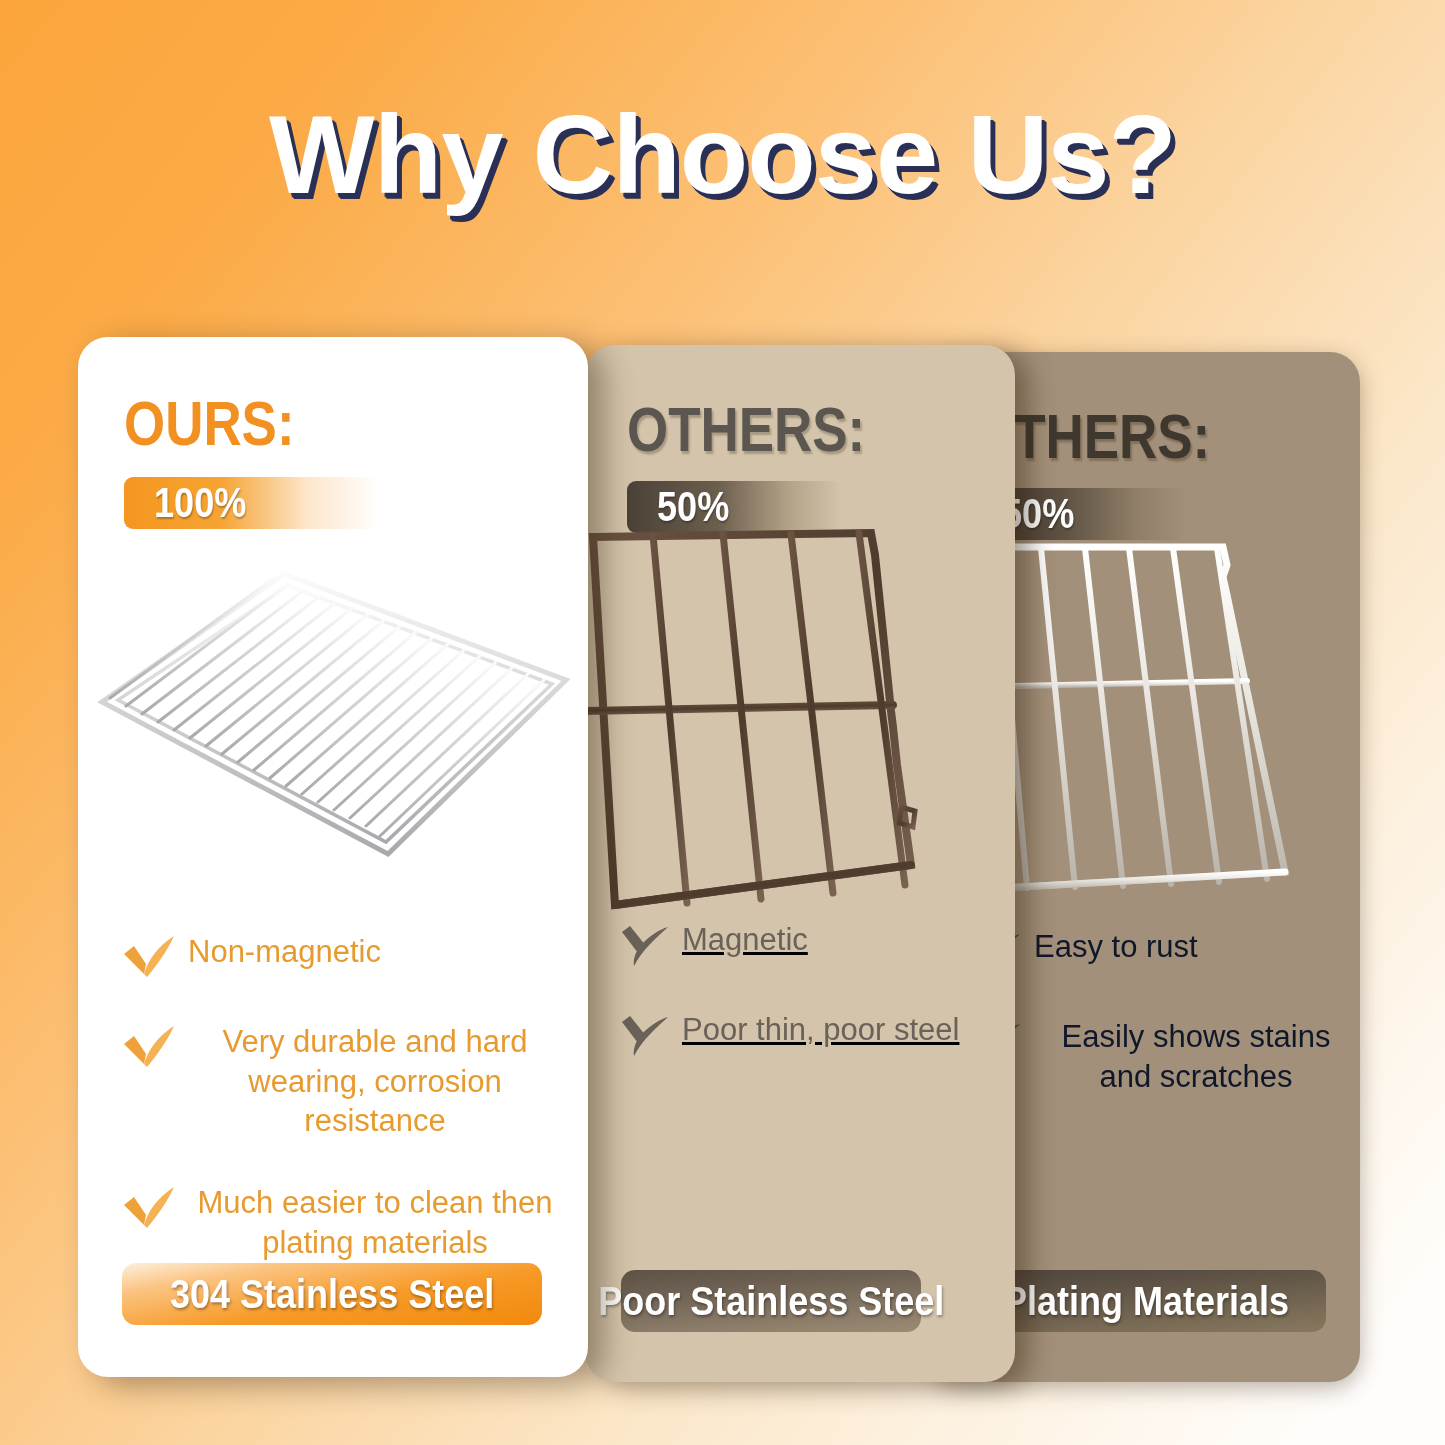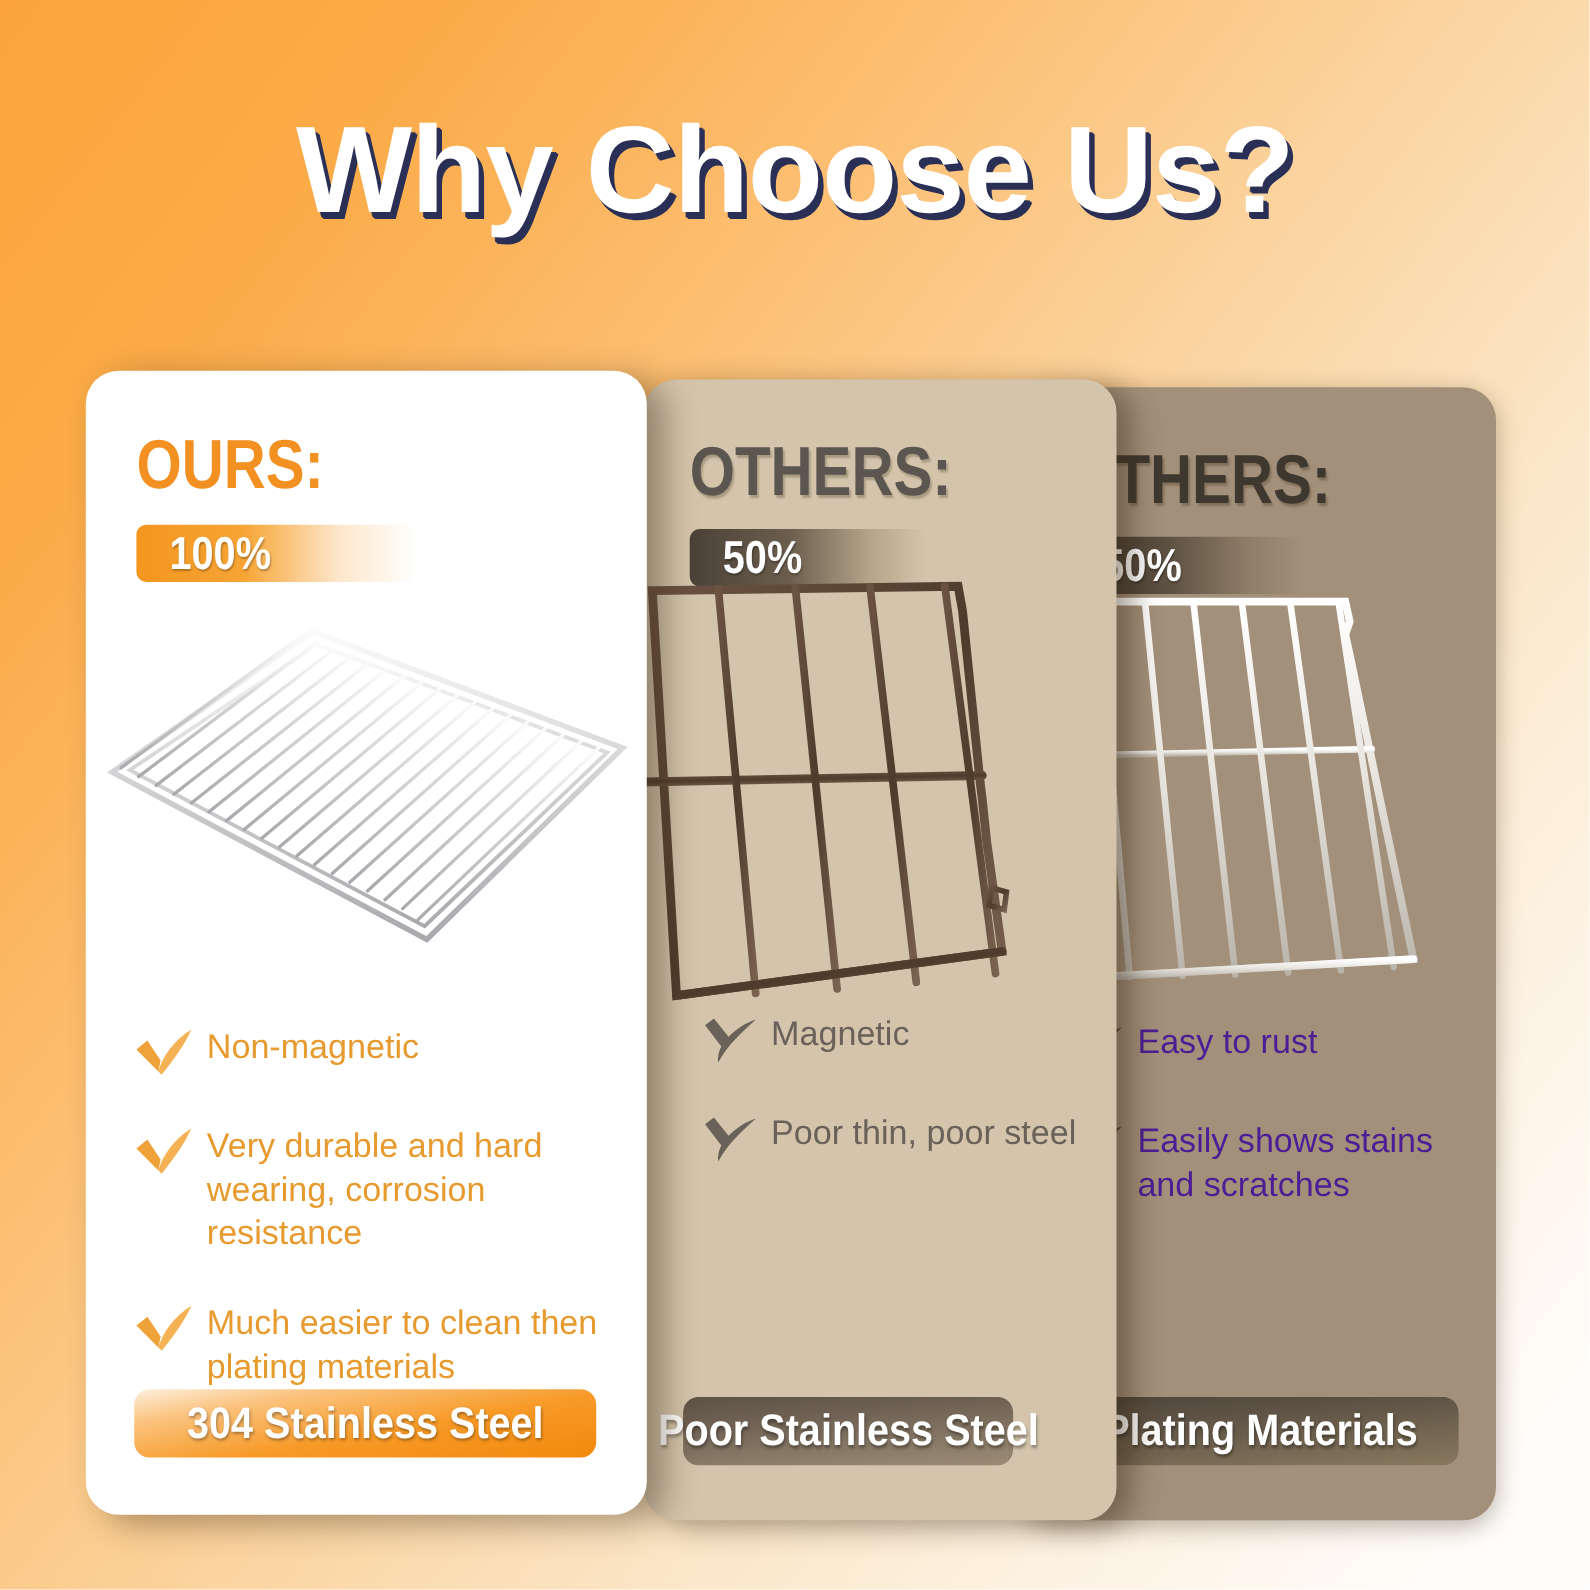--- a/index.html
+++ b/index.html
@@ -105,38 +105,38 @@
   .card-3 .pct{ left:42px; top:136px; width:215px;
      background:linear-gradient(90deg,#3b332a 0%,#5d5142 42%,rgba(126,110,88,.55) 76%,rgba(163,144,122,0) 100%); }
 
   
   .prod{ position:absolute; }
   .card-1 .prod{ left:10px; top:225px; width:490px; height:320px; }
   .card-2 .prod{ left:-10px; top:170px; width:430px; height:420px; }
   .card-3 .prod{ left:25px; top:165px; width:400px; height:420px; }
 
   
-  .features{ position:absolute; }
+  .features{ position:absolute;text-align:center; }
   .card-1 .features{ left:44px; top:595px; width:440px; }
-  .card-2 .features{ left:50px; top:575px; width:390px; }
+  .card-2 .features{ left:31px; top:575px; width:390px;text-decoration:underline; }
   .card-3 .features{ left:38px; top:575px; width:390px; }
 
   .feat{
     display:flex; align-items:flex-start;
     margin-bottom:42px;
   }
   .feat-ico{ flex:0 0 auto; width:56px; height:46px; margin-top:2px; }
   .feat-txt{
     font-family:"Liberation Sans", sans-serif;
     font-size:31px; line-height:1.28;
     padding-left:10px;
   }
   .card-1 .feat-txt{ color:#e79a2e; }
   .card-2 .feat-txt{ color:#6a6258; }
-  .card-3 .feat-txt{ color:#4c1d95; }
+  .card-3 .feat-txt{ color:#0f172a; }
 
   
   .banner{
     position:absolute;
     height:62px;
     border-radius:14px;
     display:flex; align-items:center; justify-content:center;
   }
   .banner span{
     font-family:"Liberation Sans Narrow","Liberation Sans", sans-serif;

